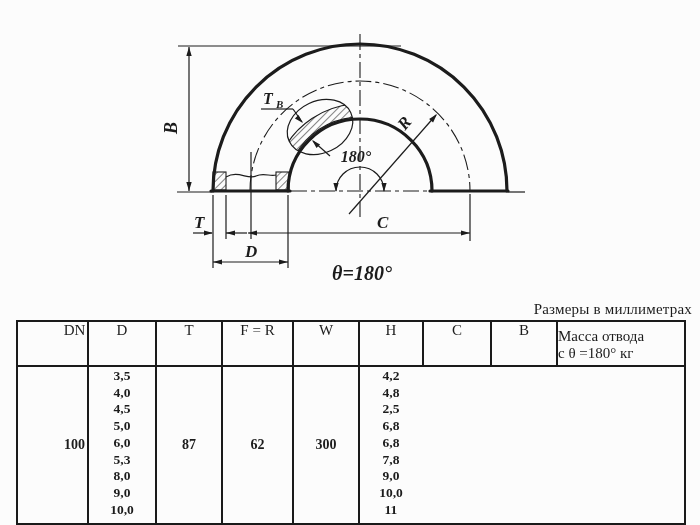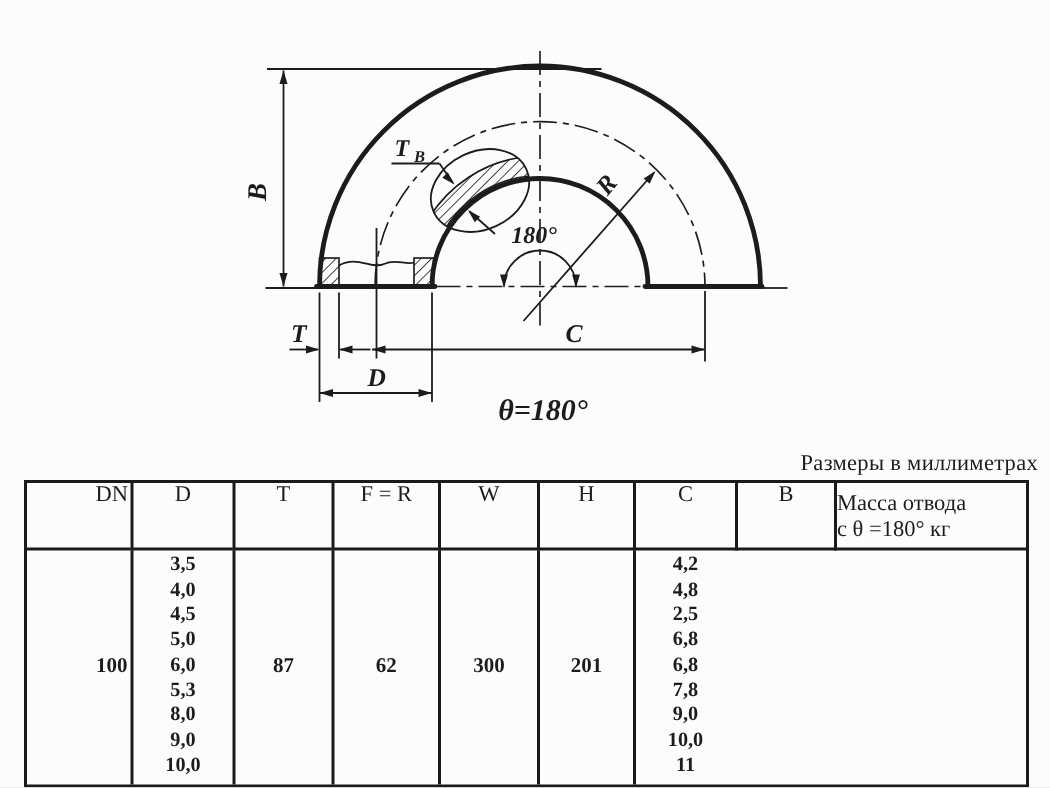--- a/index.html
+++ b/index.html
@@ -153,21 +153,20 @@
       <div>5,0</div>
       <div>6,0</div>
       <div>5,3</div>
       <div>8,0</div>
       <div>9,0</div>
       <div>10,0</div>
     </div>
     <div class="cell bcell">87</div>
     <div class="cell bcell">62</div>
     <div class="cell bcell">300</div>
-    <div class="cell bcell">201</div>
     <div class="cell bcell stack">
       <div>4,2</div>
       <div>4,8</div>
       <div>2,5</div>
       <div>6,8</div>
       <div>6,8</div>
       <div>7,8</div>
       <div>9,0</div>
       <div>10,0</div>
       <div>11</div>

